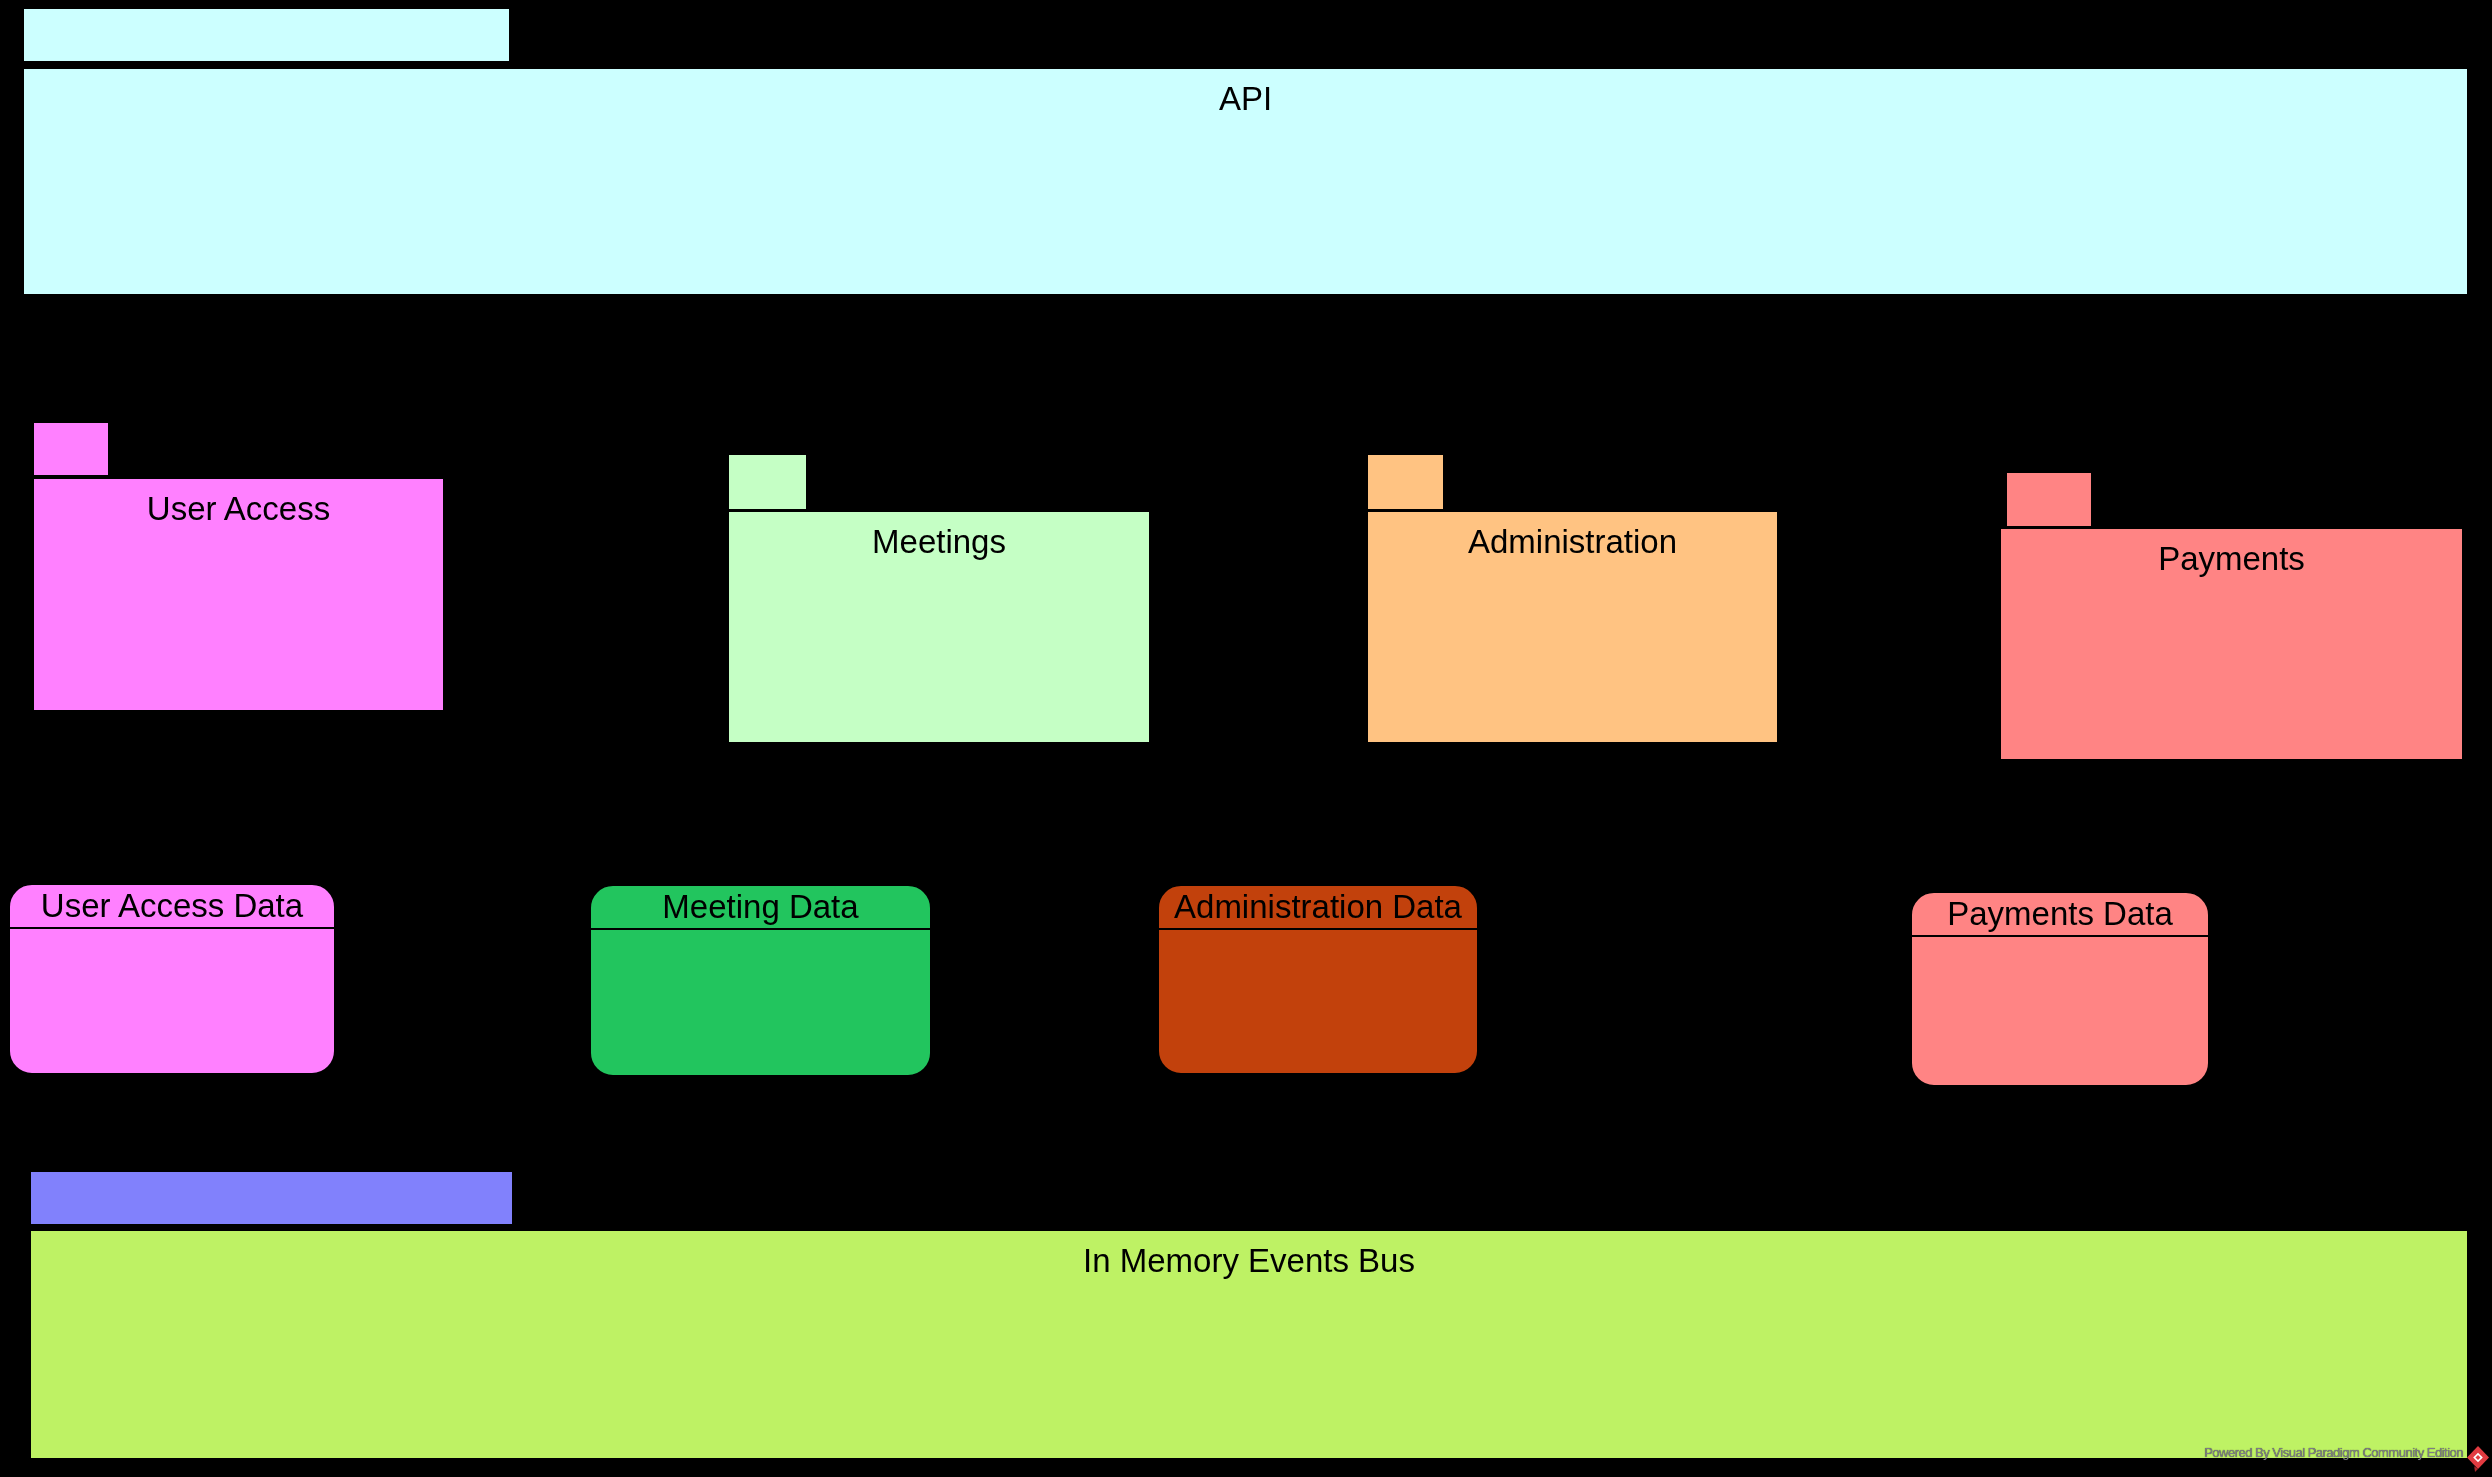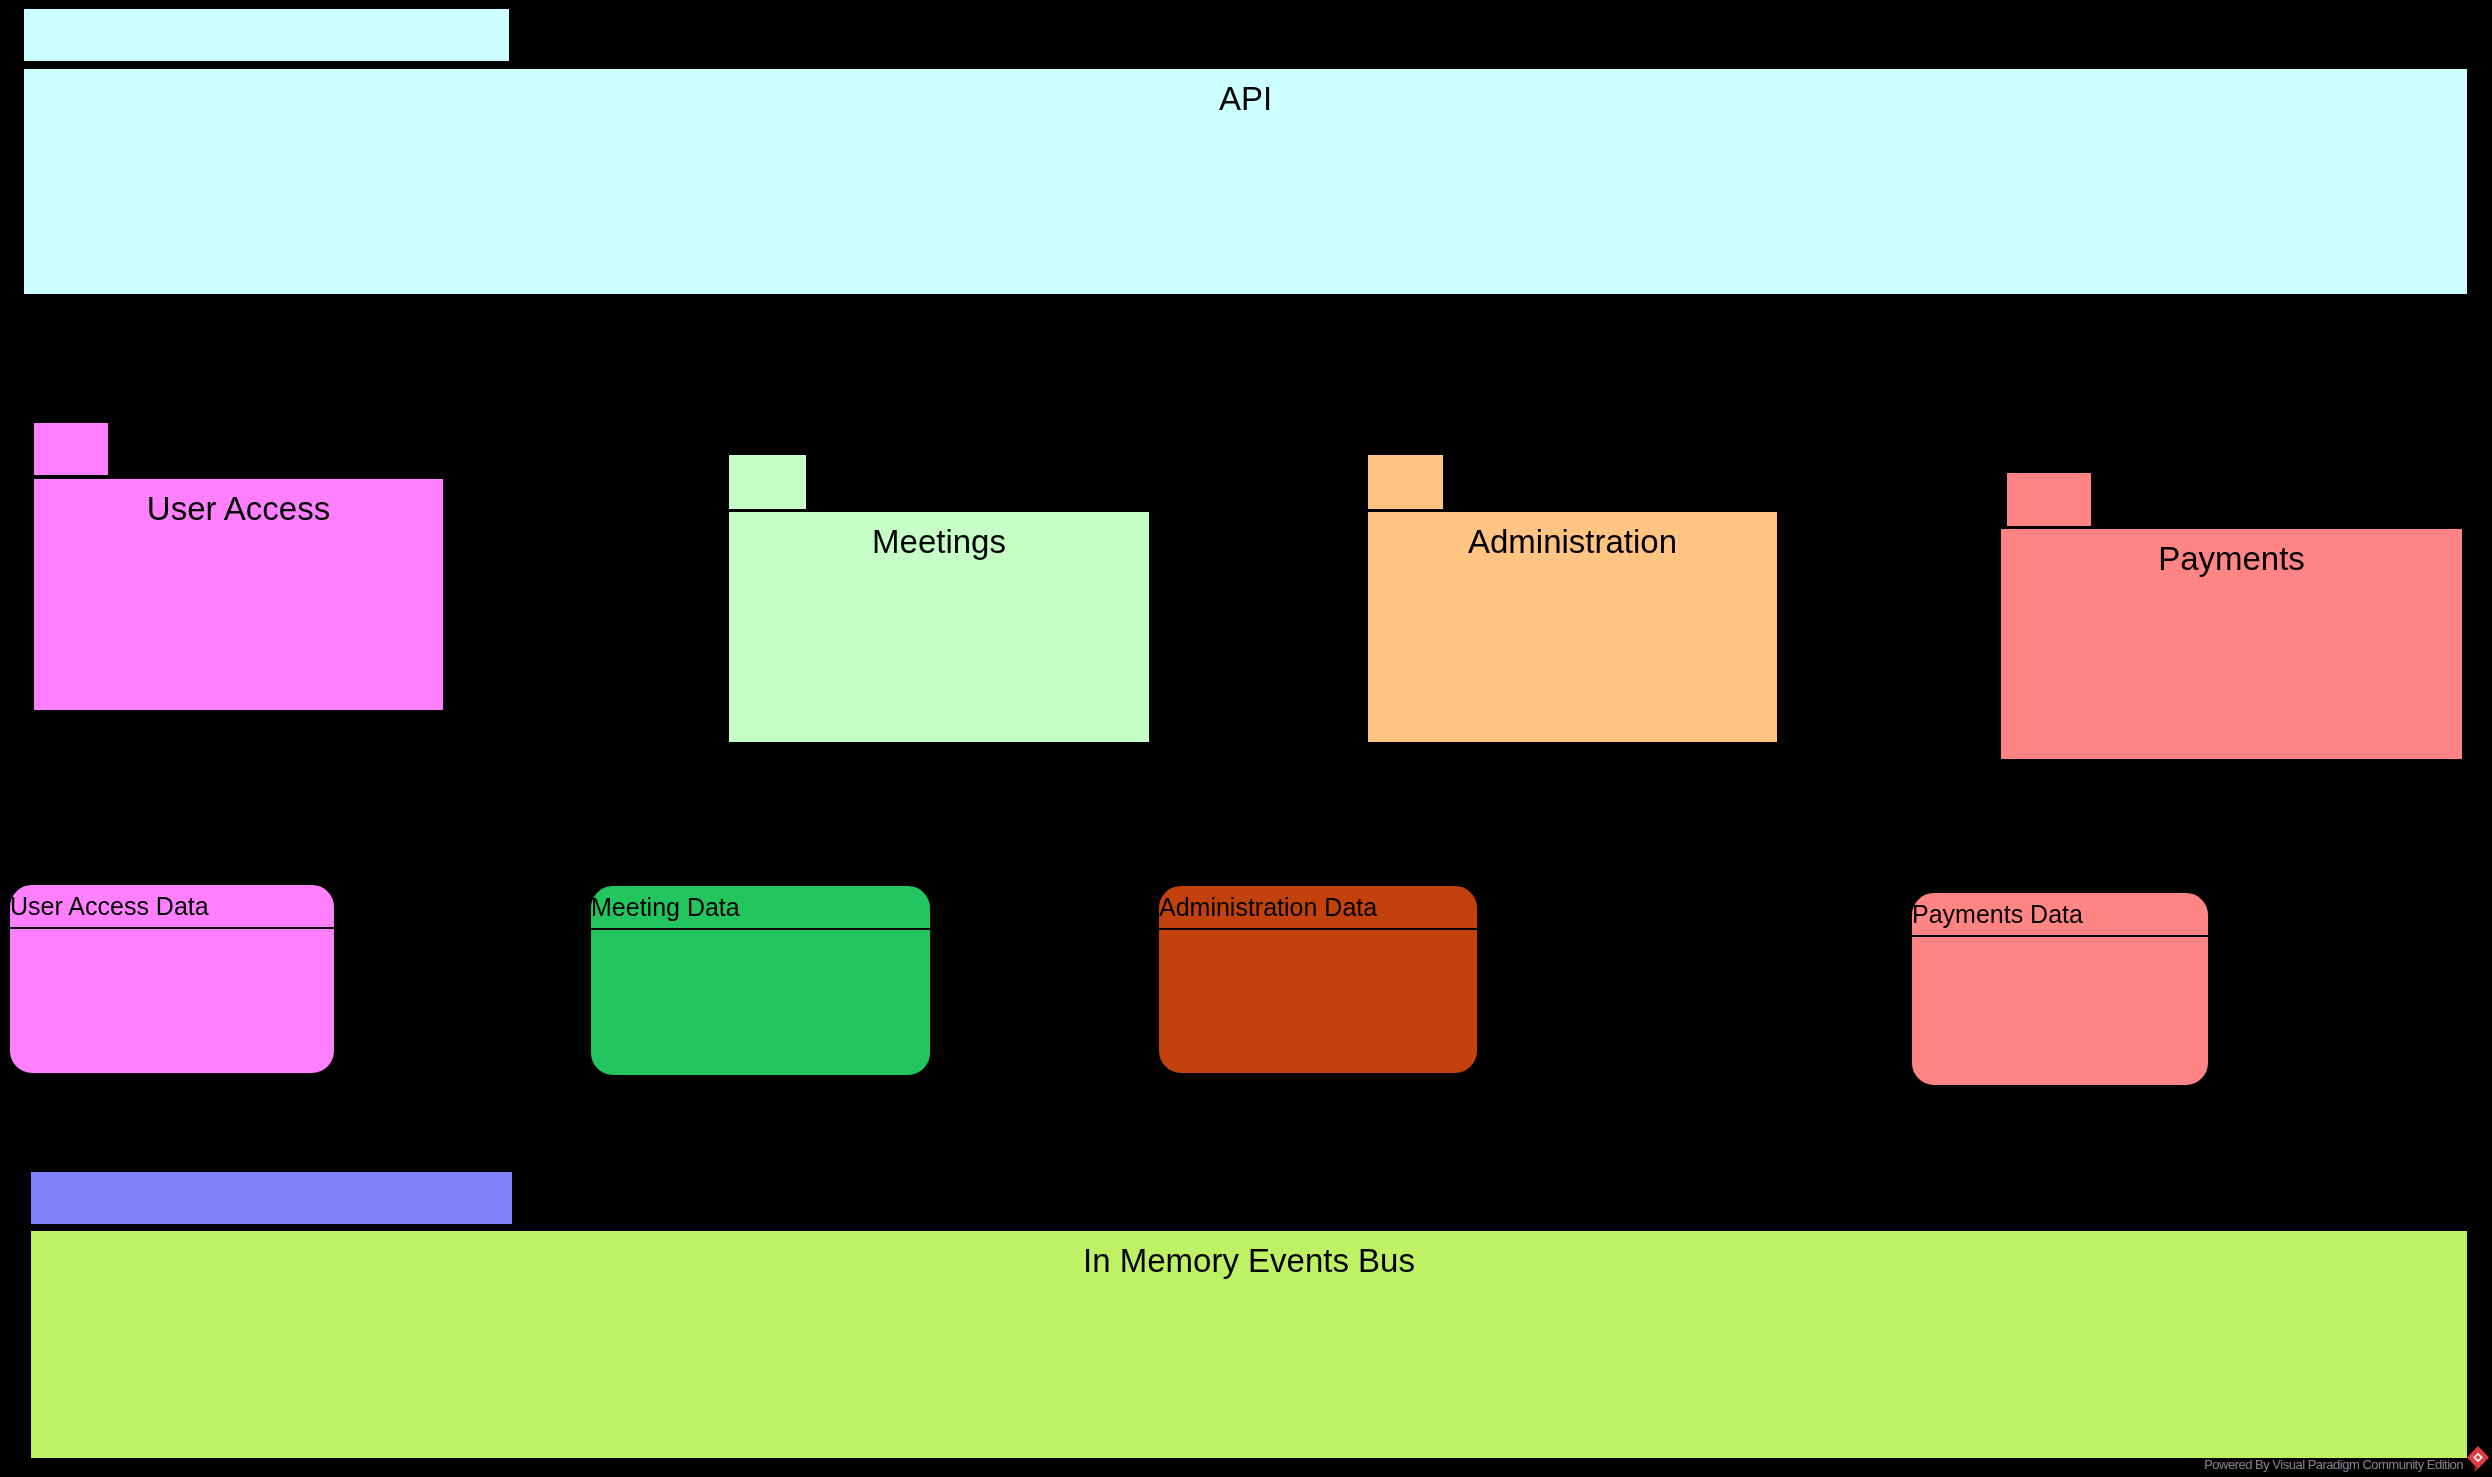--- a/index.html
+++ b/index.html
@@ -40,32 +40,32 @@
   .frame {
     position: absolute;
     border: 2px solid #000;
     border-radius: 24px;
     box-sizing: border-box;
     overflow: hidden;
   }
   .frame-title {
     height: 42px;
     border-bottom: 2px solid #000;
-    text-align: left;
-    font-size: 25px;
+    text-align: center;
+    font-size: 33px;
     line-height: 42px;
     white-space: nowrap;
   }
   
   .watermark {
     position: absolute;
     right: 2px;
     bottom: 6px;
     display: flex;
-    align-items: flex-end;
+    align-items: flex-start;
     gap: 3px;
     margin-top: 28px;
   }
   .watermark-text {
     font-size: 13px;
     letter-spacing: -0.5px;
     color: #7d7d85;
     white-space: nowrap;
     text-shadow: 0 0 1px #2a2a2e;
   }

